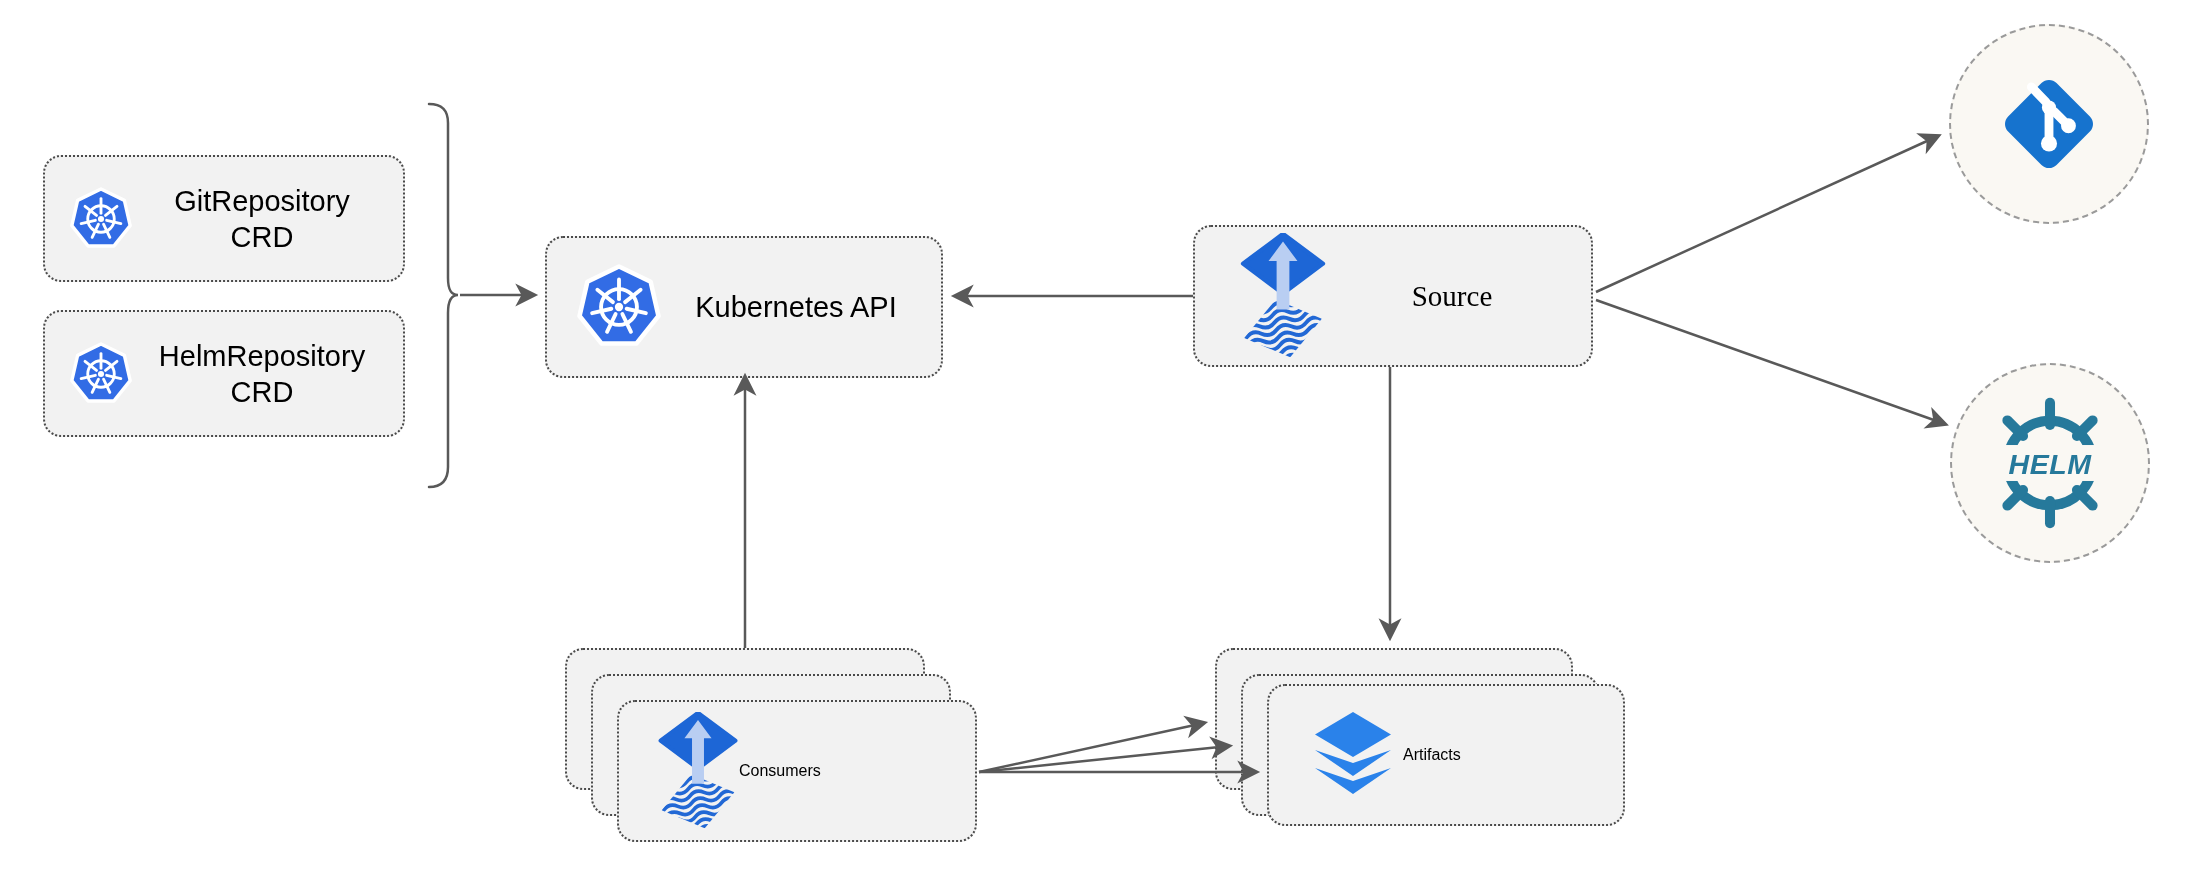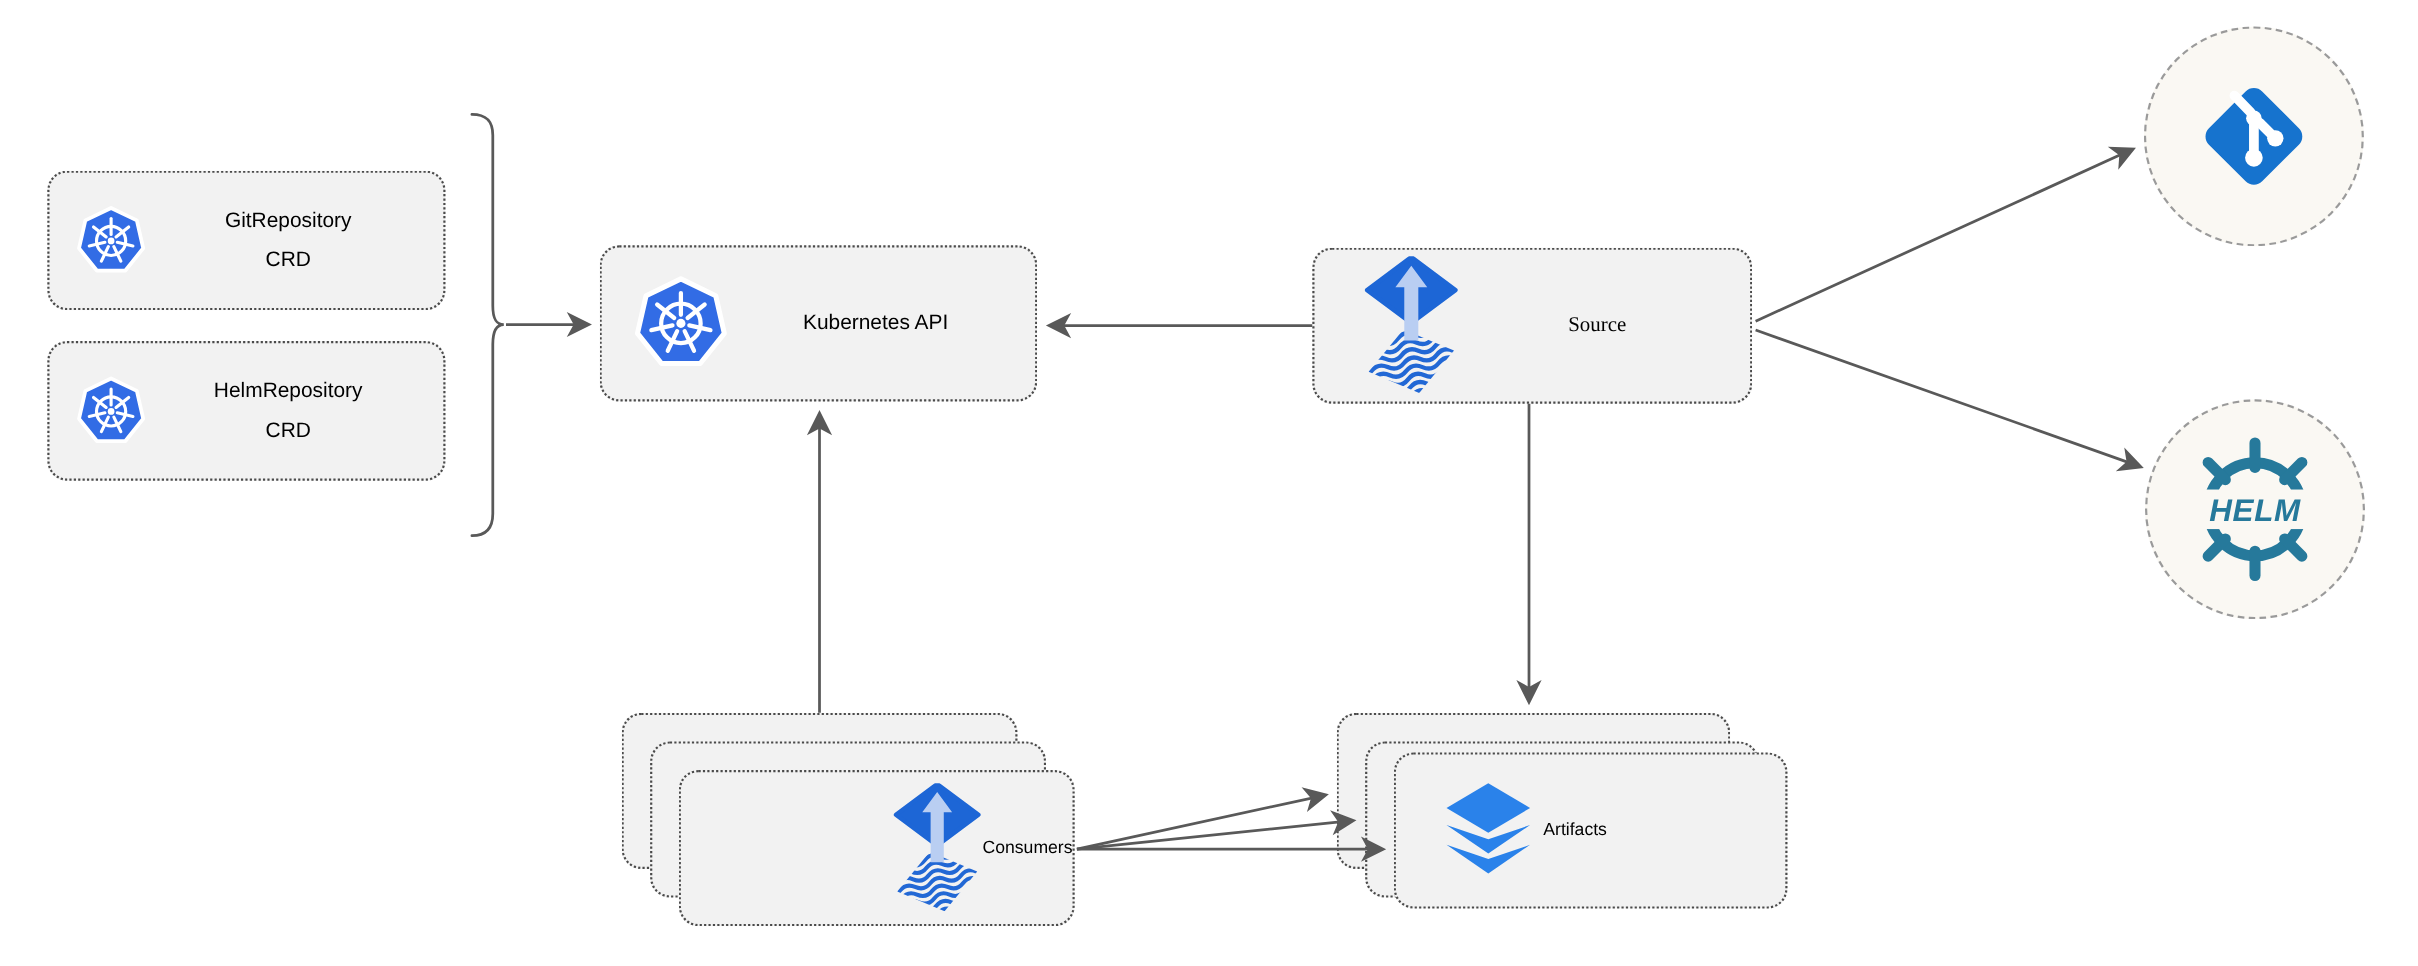--- a/index.html
+++ b/index.html
@@ -6,21 +6,21 @@
   .canvas{
     position:relative;width:2198px;height:878px;background:#ffffff;
     font-family:"Liberation Sans", sans-serif;color:#000;overflow:hidden;
   }
   .node{
     position:absolute;background:#F2F2F2;border:2px dotted #4A4A4A;
     border-radius:18px;box-sizing:border-box;display:flex;align-items:center;
   }
   .node .icon-wrap{flex:0 0 auto;margin-left:30px;display:flex;align-items:center;justify-content:center;}
   .node .label{
-    flex:1 1 auto;text-align:center;font-size:19px;line-height:36px;color:#000;
+    flex:1 1 auto;text-align:center;font-size:29px;line-height:36px;color:#000;
     padding-right:14px;
   }
   .stack-layer{
     position:absolute;background:#F2F2F2;border:2px dotted #4A4A4A;
     border-radius:18px;box-sizing:border-box;display:flex;align-items:center;
   }
   .hub{
     position:absolute;width:200px;height:200px;border-radius:50%;
     background:#FAF8F3;border:2px dashed #9A9A9A;box-sizing:border-box;
     display:flex;align-items:center;justify-content:center;font-style:italic;
@@ -72,21 +72,21 @@
         </g>
         <circle cx="50" cy="50" r="4.5" fill="#ffffff"></circle>
       </svg>
     </div>
     <div class="label">
       <div>HelmRepository</div>
       <div>CRD</div>
     </div>
   </div>
 
-  <div class="node" style="left:545px;top:223px;width:398px;height:142px;align-items:center;">
+  <div class="node" style="left:545px;top:236px;width:398px;height:142px;align-items:center;">
     <div class="icon-wrap" style="margin-left:26px;">
       <svg width="92" height="92" viewBox="0 0 100 100">
         <polygon points="50,6 84.4,22.6 92.9,59.8 69.1,89.6 30.9,89.6 7.1,59.8 15.6,22.6" fill="#326CE5" stroke="#ffffff" stroke-width="5" stroke-linejoin="round"></polygon>
         <circle cx="50" cy="50" r="19.5" fill="none" stroke="#ffffff" stroke-width="4.2"></circle>
         <g stroke="#ffffff" stroke-width="4.2" stroke-linecap="round">
           <line x1="50" y1="41.5" x2="50" y2="20"></line>
           <line x1="56.6" y1="44.7" x2="73.5" y2="31.3"></line>
           <line x1="58.3" y1="51.9" x2="79.2" y2="56.7"></line>
           <line x1="53.7" y1="57.7" x2="63" y2="77"></line>
           <line x1="46.3" y1="57.7" x2="37" y2="77"></line>
@@ -122,21 +122,21 @@
         <polygon points="50,10 67,33 57.5,33 57.5,90 42.5,90 42.5,33 33,33" fill="#B9CEF2"></polygon>
       </svg>
     </div>
     <div class="label">
       <div>Source</div>
     </div>
   </div>
 
   <div class="stack-layer" style="left:565px;top:648px;width:360px;height:142px;"></div>
   <div class="stack-layer" style="left:591px;top:674px;width:360px;height:142px;"></div>
-  <div class="stack-layer" style="left:617px;top:700px;width:360px;height:142px;justify-content:flex-end;">
+  <div class="stack-layer" style="left:617px;top:700px;width:360px;height:142px;">
     <div class="icon-wrap" style="margin-left:38px;">
       <svg width="82" height="118" viewBox="0 0 100 148">
         <defs>
           <clipPath id="fluxwave-b">
               <polygon points="50,77 97,112 50,147 3,112"></polygon>
             </clipPath>
         </defs>
         <polygon points="50,1 97,36 50,71 3,36" fill="#1D66D6" stroke="#1D66D6" stroke-width="5" stroke-linejoin="round"></polygon>
         <g clip-path="url(#fluxwave-b)" transform="rotate(-14 50 112)" stroke="#2268D5" stroke-width="4.6" fill="none">
           <path d="M-30 76 q9,-7 18,0 t18,0 t18,0 t18,0 t18,0 t18,0 t18,0 t18,0 t18,0"></path>

